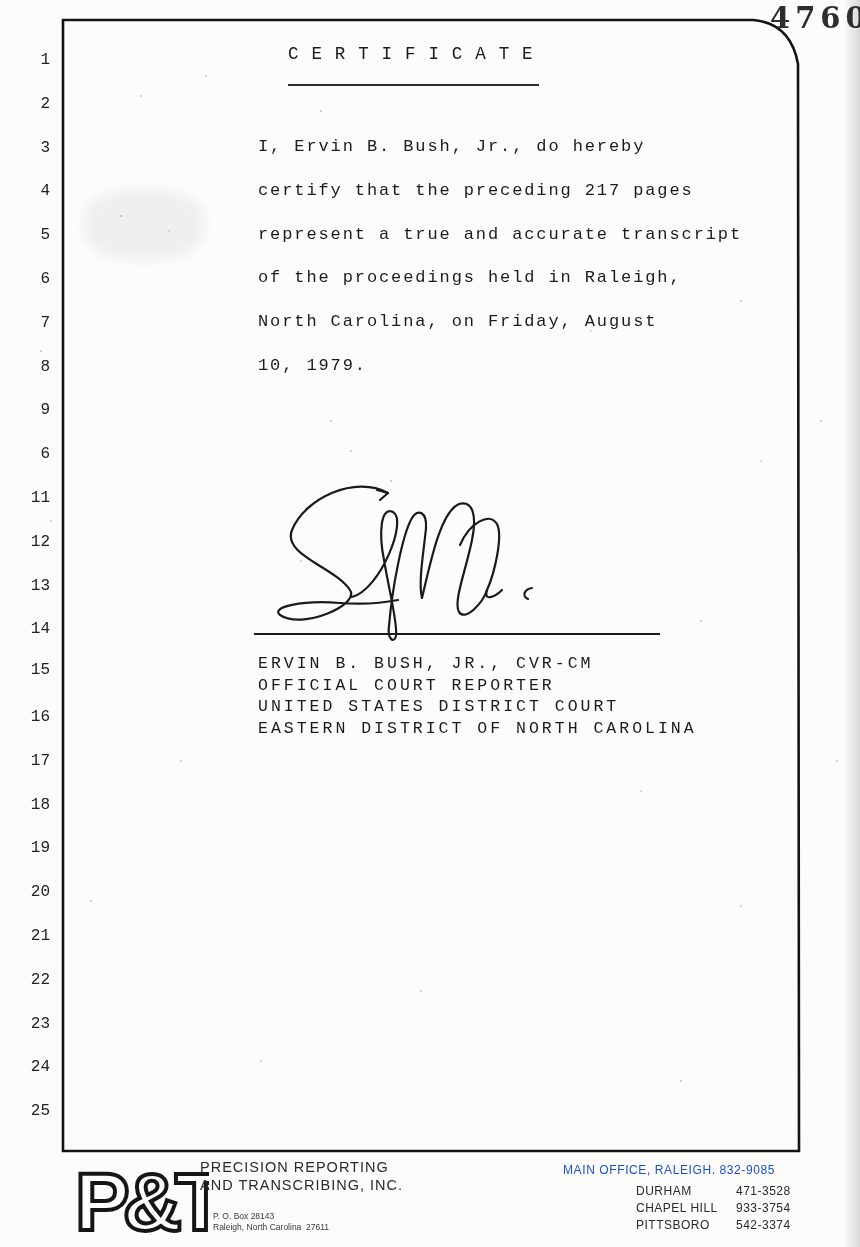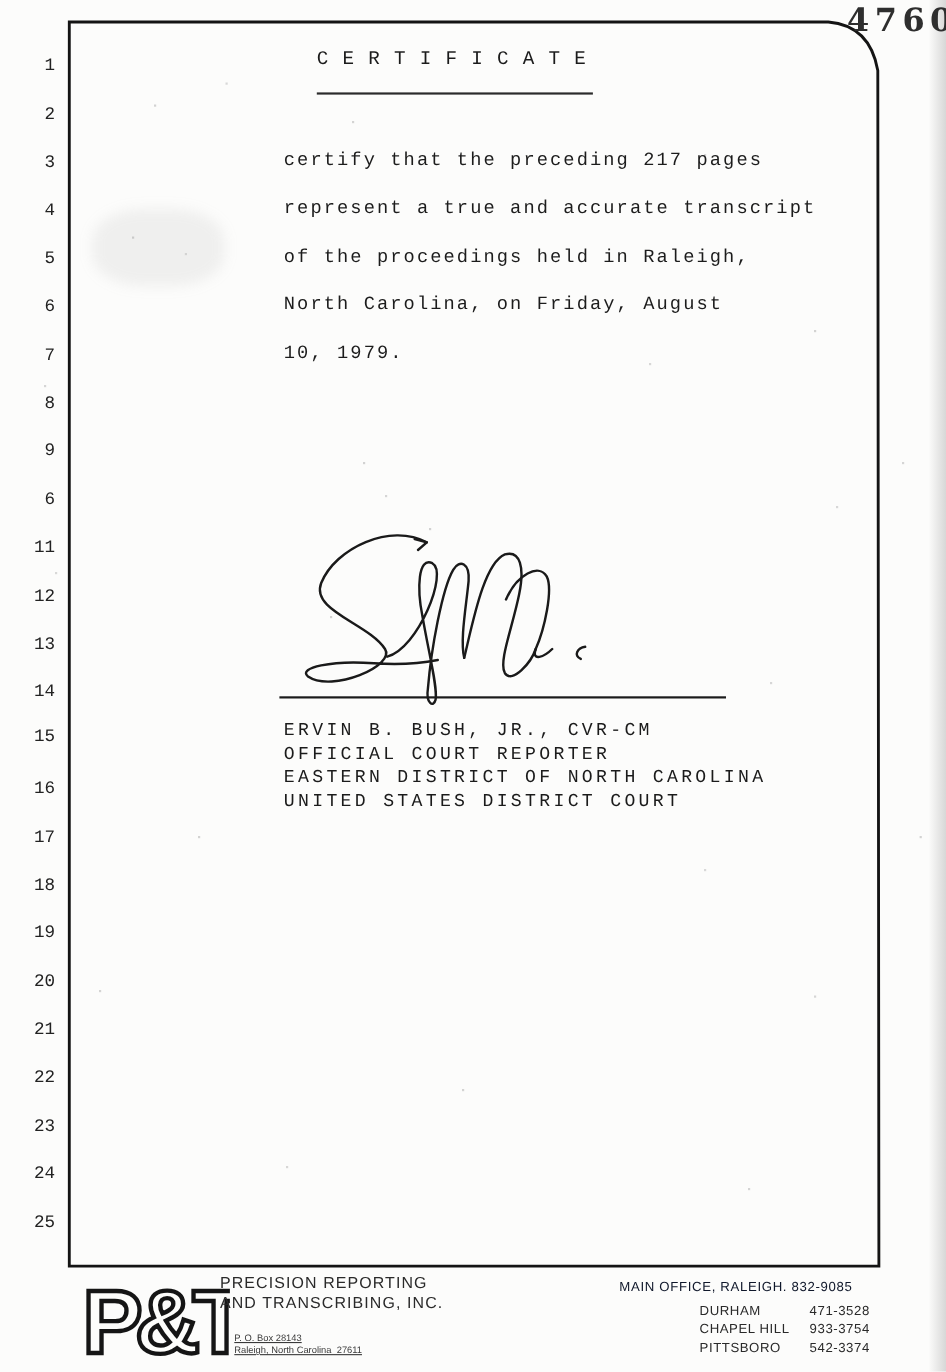--- a/index.html
+++ b/index.html
@@ -59,22 +59,22 @@
 
   .signature-svg { position:absolute; left:240px; top:450px; }
   .signature-line { position:absolute; left:254px; top:633px; width:406px; height:2.2px; background:#1b1b1b; }
 
   .reporter-block { position:absolute; left:258px; top:653px; font-size:16.5px; letter-spacing:3px; color:#1b1b1b; }
   .reporter-line { height:21.6px; line-height:21.6px; white-space:pre; }
 
   .footer { position:absolute; left:0; top:1152px; width:860px; height:95px; font-family:"Liberation Sans", sans-serif; }
   .footer-logo-svg { position:absolute; left:74px; top:6px; }
   .company-name { position:absolute; left:200px; top:6px; font-size:14.5px; letter-spacing:1px; color:#2a2a2a; line-height:18px; white-space:pre; }
-  .company-address { position:absolute; left:213px; top:59px; font-size:8.5px; color:#3a3a3a; line-height:11px; white-space:pre;text-decoration:underline; }
-  .main-office { position:absolute; left:563px; top:11px; font-size:12px; letter-spacing:0.6px; color:#0f172a; }
+  .company-address { position:absolute; left:213px; top:59px; font-size:8.5px; color:#3a3a3a; line-height:11px; white-space:pre; }
+  .main-office { position:absolute; left:563px; top:11px; font-size:12px; letter-spacing:0.6px; color:#1d4ed8; }
   .branch-offices { position:absolute; left:592px; top:31px; font-size:12px; color:#2a2a2a; }
   .branch-row { height:16.8px; line-height:16.8px; display:flex; }
   .branch-city { display:inline-block; width:100px; letter-spacing:0.5px;margin-left:44px; }
   .branch-phone { display:inline-block; letter-spacing:0.5px; }
 </style>
 </head>
 <body>
 
 <div class="scan-edge"></div>
 <div class="scan-smudge"></div>
@@ -111,20 +111,21 @@
     <div class="line-number" style="top: 969.8px;">22</div>
     <div class="line-number" style="top: 1013.6px;">23</div>
     <div class="line-number" style="top: 1057.4px;">24</div>
     <div class="line-number" style="top: 1101.2px;">25</div>
   </div>
 
 <div class="certificate-title">C E R T I F I C A T E</div>
 <div class="title-underline"></div>
 
 <div class="certificate-body">
+    <div class="body-line">I, Ervin B. Bush, Jr., do hereby</div>
     <div class="body-line">certify that the preceding 217 pages</div>
     <div class="body-line">represent a true and accurate transcript</div>
     <div class="body-line">of the proceedings held in Raleigh,</div>
     <div class="body-line">North Carolina, on Friday, August</div>
     <div class="body-line">10, 1979.</div>
   </div>
 
 <svg class="signature-svg" width="310" height="195" viewBox="0 0 310 195">
   <g fill="none" stroke="#1a1a1a" stroke-width="2.2" stroke-linecap="round">
     <path d="M 148 43 C 115 25 65 48 52 80 C 42 105 95 117 110 140 C 120 155 62 180 40 165 C 30 157 62 150 100 153 C 128 155 148 152 158 150"></path>
@@ -133,22 +134,22 @@
     <path d="M 182 148 C 190 115 200 62 219 54 C 233 50 237 66 232 90 C 226 120 213 152 219 162 C 226 172 243 152 247 140"></path>
     <path d="M 220 95 C 230 72 250 62 257 74 C 263 86 255 122 247 140 C 243 152 255 147 262 140"></path>
     <path d="M 292 138 C 285 139 281 146 288 149"></path>
   </g>
 </svg>
 <div class="signature-line"></div>
 
 <div class="reporter-block">
     <div class="reporter-line">ERVIN B. BUSH, JR., CVR-CM</div>
     <div class="reporter-line">OFFICIAL COURT REPORTER</div>
+    <div class="reporter-line">UNITED STATES DISTRICT COURT</div>
     <div class="reporter-line">EASTERN DISTRICT OF NORTH CAROLINA</div>
-    <div class="reporter-line">UNITED STATES DISTRICT COURT</div>
   </div>
 
 <div class="footer">
   <svg class="footer-logo-svg" width="135" height="88" viewBox="0 0 135 88">
     <text x="1" y="72" font-family="&quot;Liberation Sans&quot;, sans-serif" font-weight="bold" font-size="82" letter-spacing="-7" fill="#fdfdfb" stroke="#151515" stroke-width="4">P&amp;T.</text>
   </svg>
   <div class="company-name"><span>PRECISION REPORTING</span><br><span>AND TRANSCRIBING, INC.</span></div>
   <div class="company-address"><span>P. O. Box 28143</span><br><span>Raleigh, North Carolina  27611</span></div>
   <div class="main-office">MAIN OFFICE, RALEIGH. 832-9085</div>
   <div class="branch-offices">

